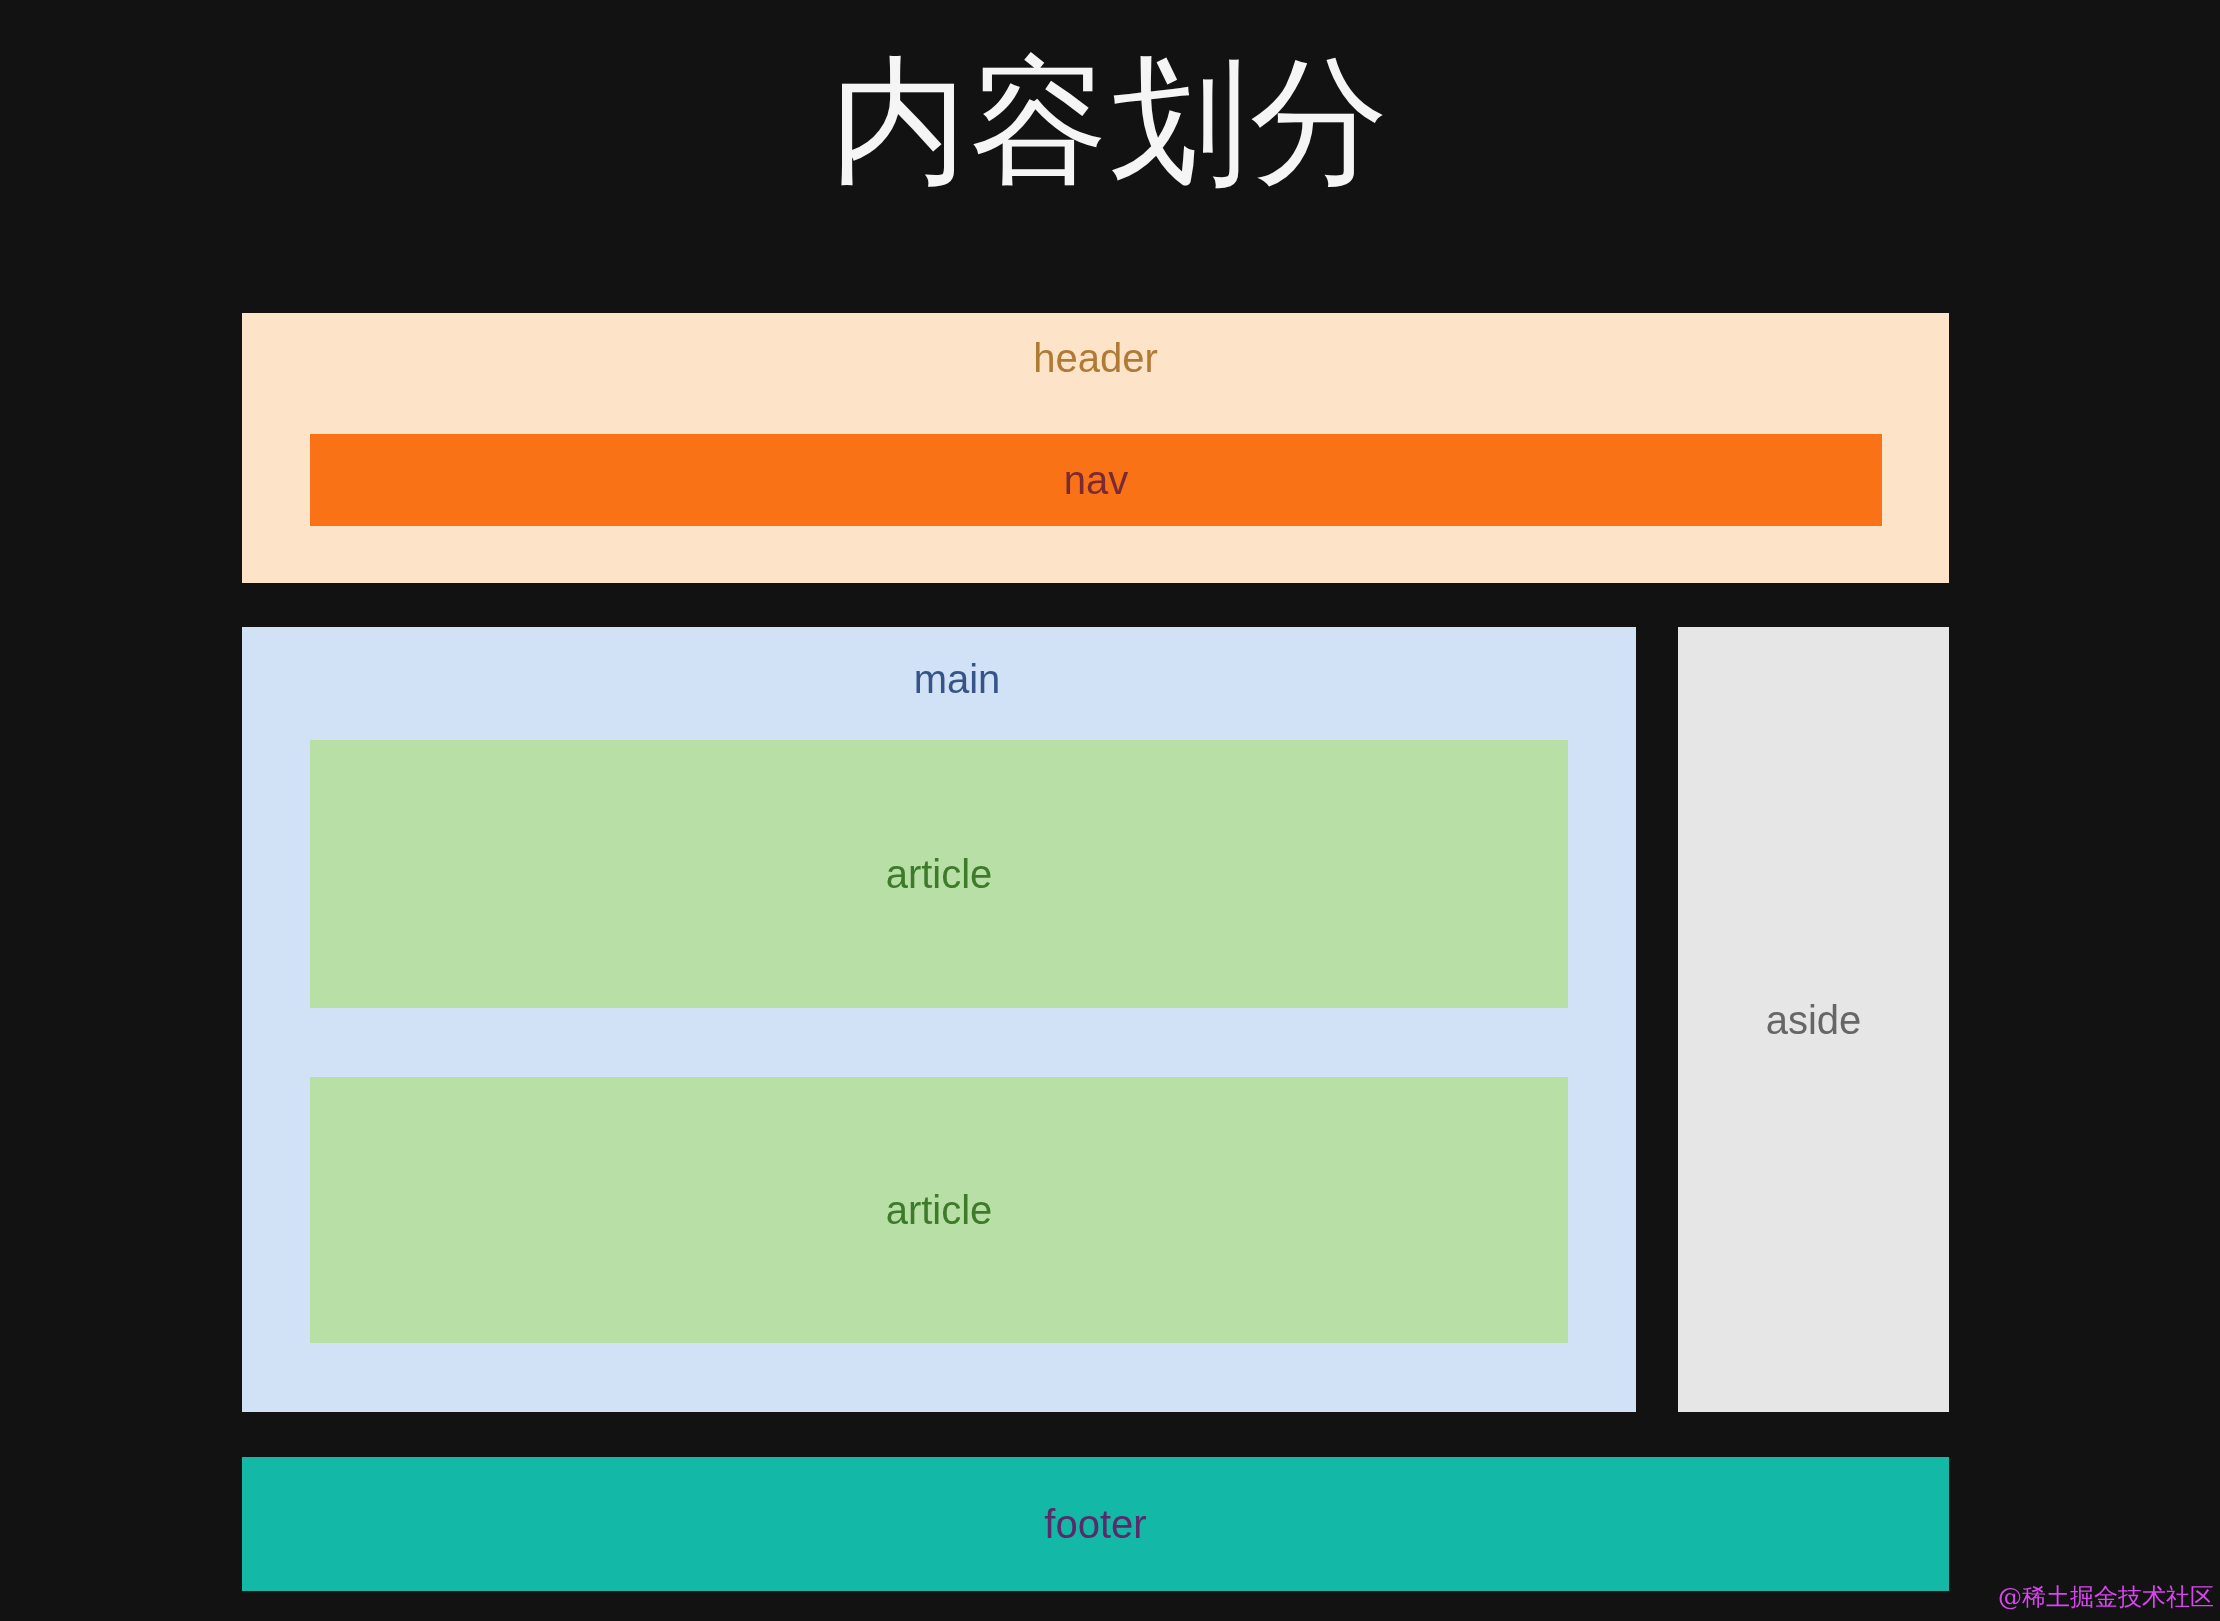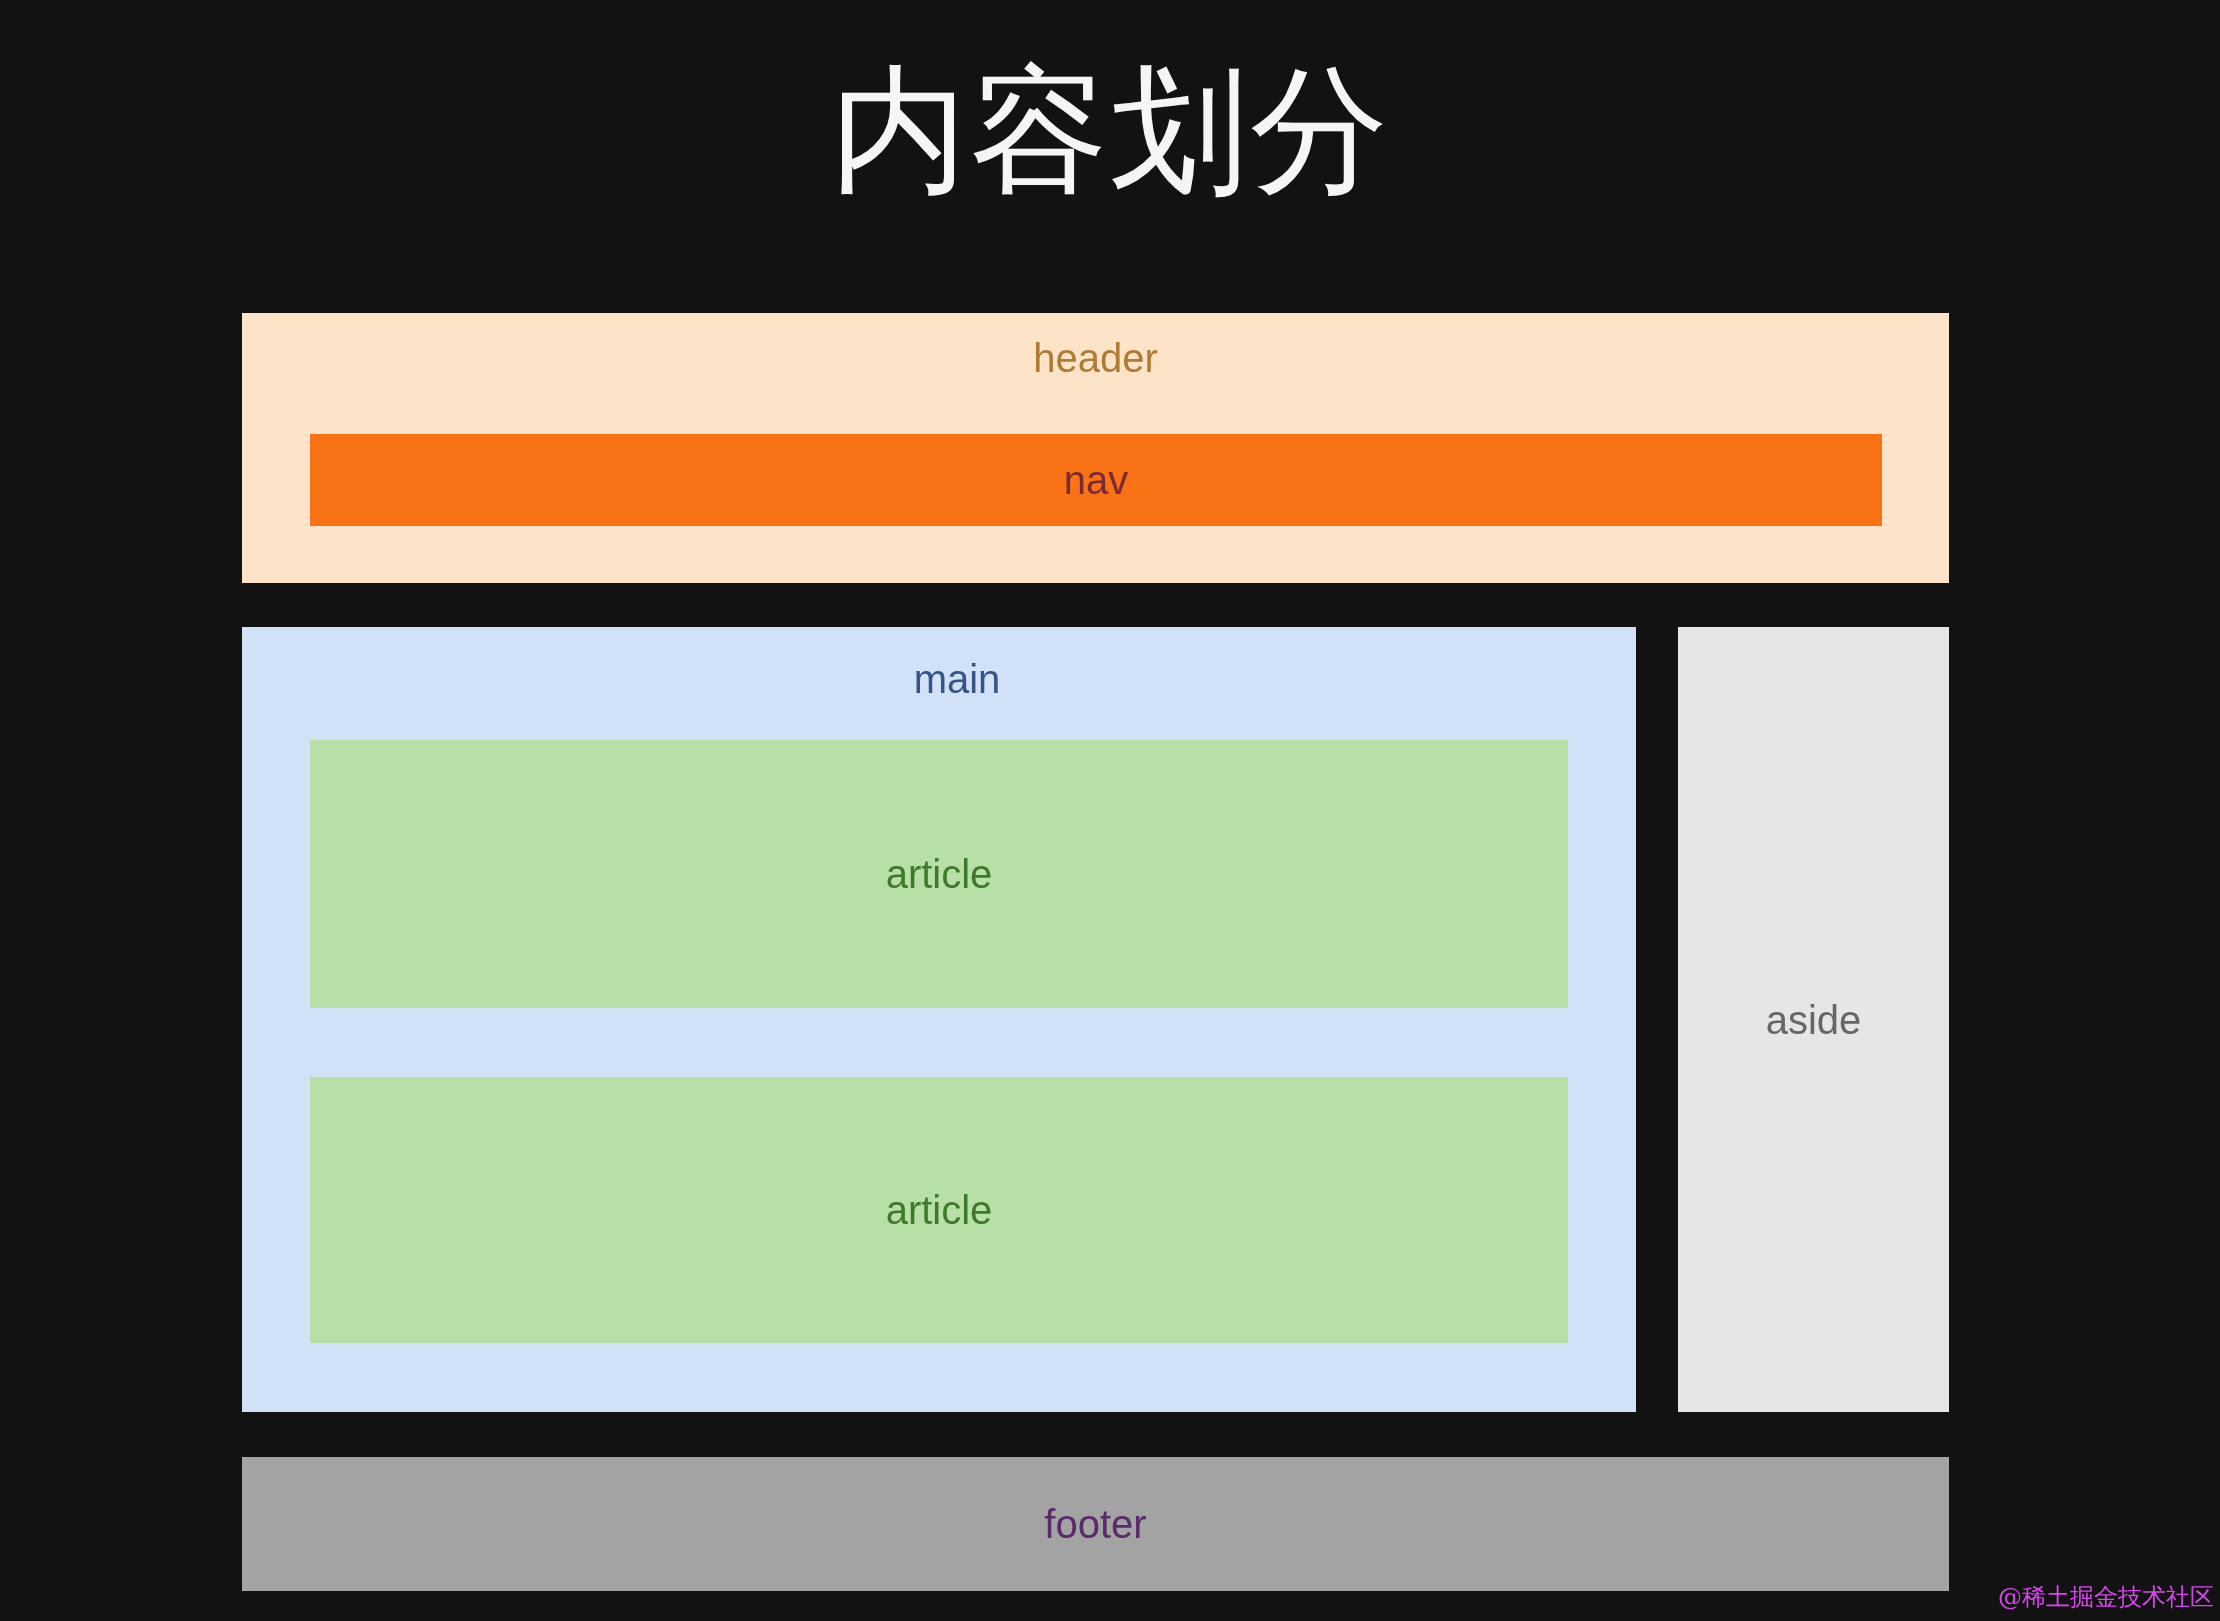--- a/index.html
+++ b/index.html
@@ -16,21 +16,21 @@
     }
     .title {
       position: absolute;
       left: 0;
       top: 52px;
       width: 2220px;
       text-align: center;
       color: #f5f5f5;
       font-size: 138px;
       line-height: 160px;
-      font-family: Liberation Serif, serif;
+      font-family: Liberation Mono, monospace;
       letter-spacing: 2px;
     }
     .box {
       position: absolute;
       box-sizing: border-box;
     }
     .label {
       position: absolute;
       left: 0;
       width: 100%;
@@ -88,17 +88,17 @@
 </div>
 
 <div class="box" id="article-2" style="background:#b8e0a6;">
   <div class="center-label" style="color:#3d7a2a;">article</div>
 </div>
 
 <div class="box" id="aside-box" style="background:#e6e6e6;">
   <div class="center-label" style="color:#666666;">aside</div>
 </div>
 
-<div class="box" id="footer-box" style="background:#a3a3a3;">
+<div class="box" id="footer-box" style="background:#14b8a6;">
   <div class="center-label" style="color:#5a2a6a;">footer</div>
 </div>
 
 <div class="watermark">@稀土掘金技术社区</div>
 
 </body></html>

